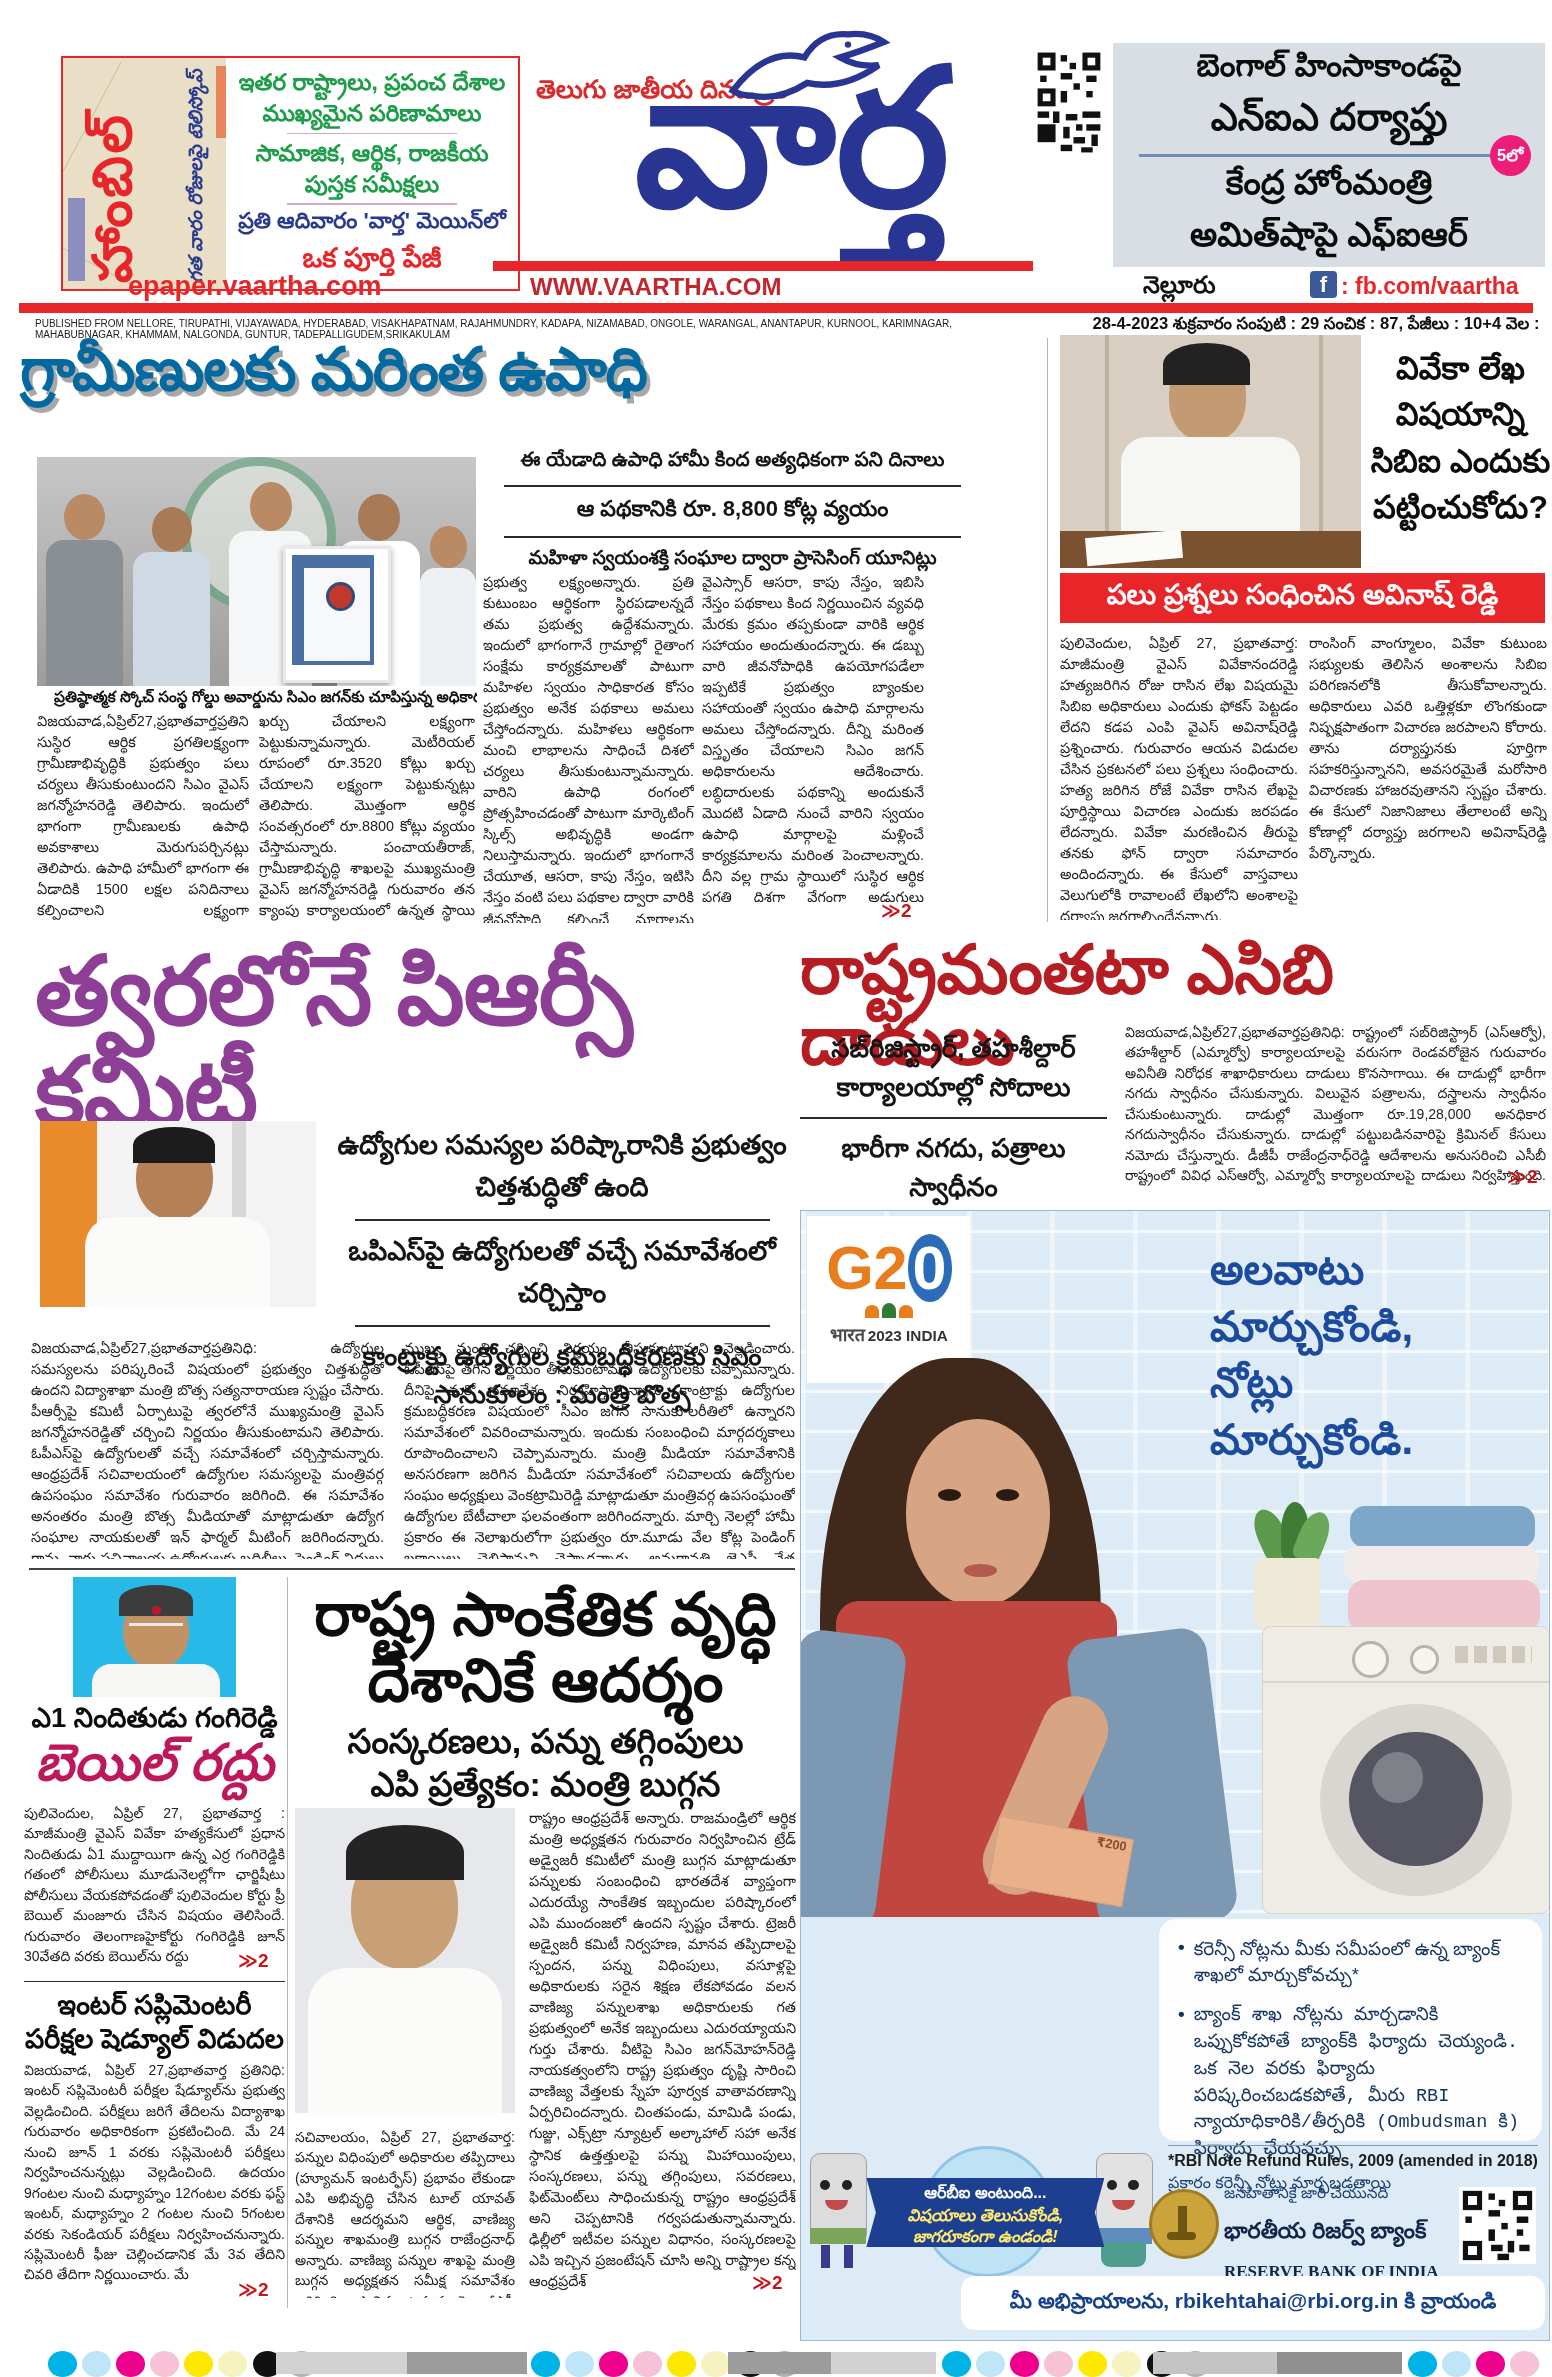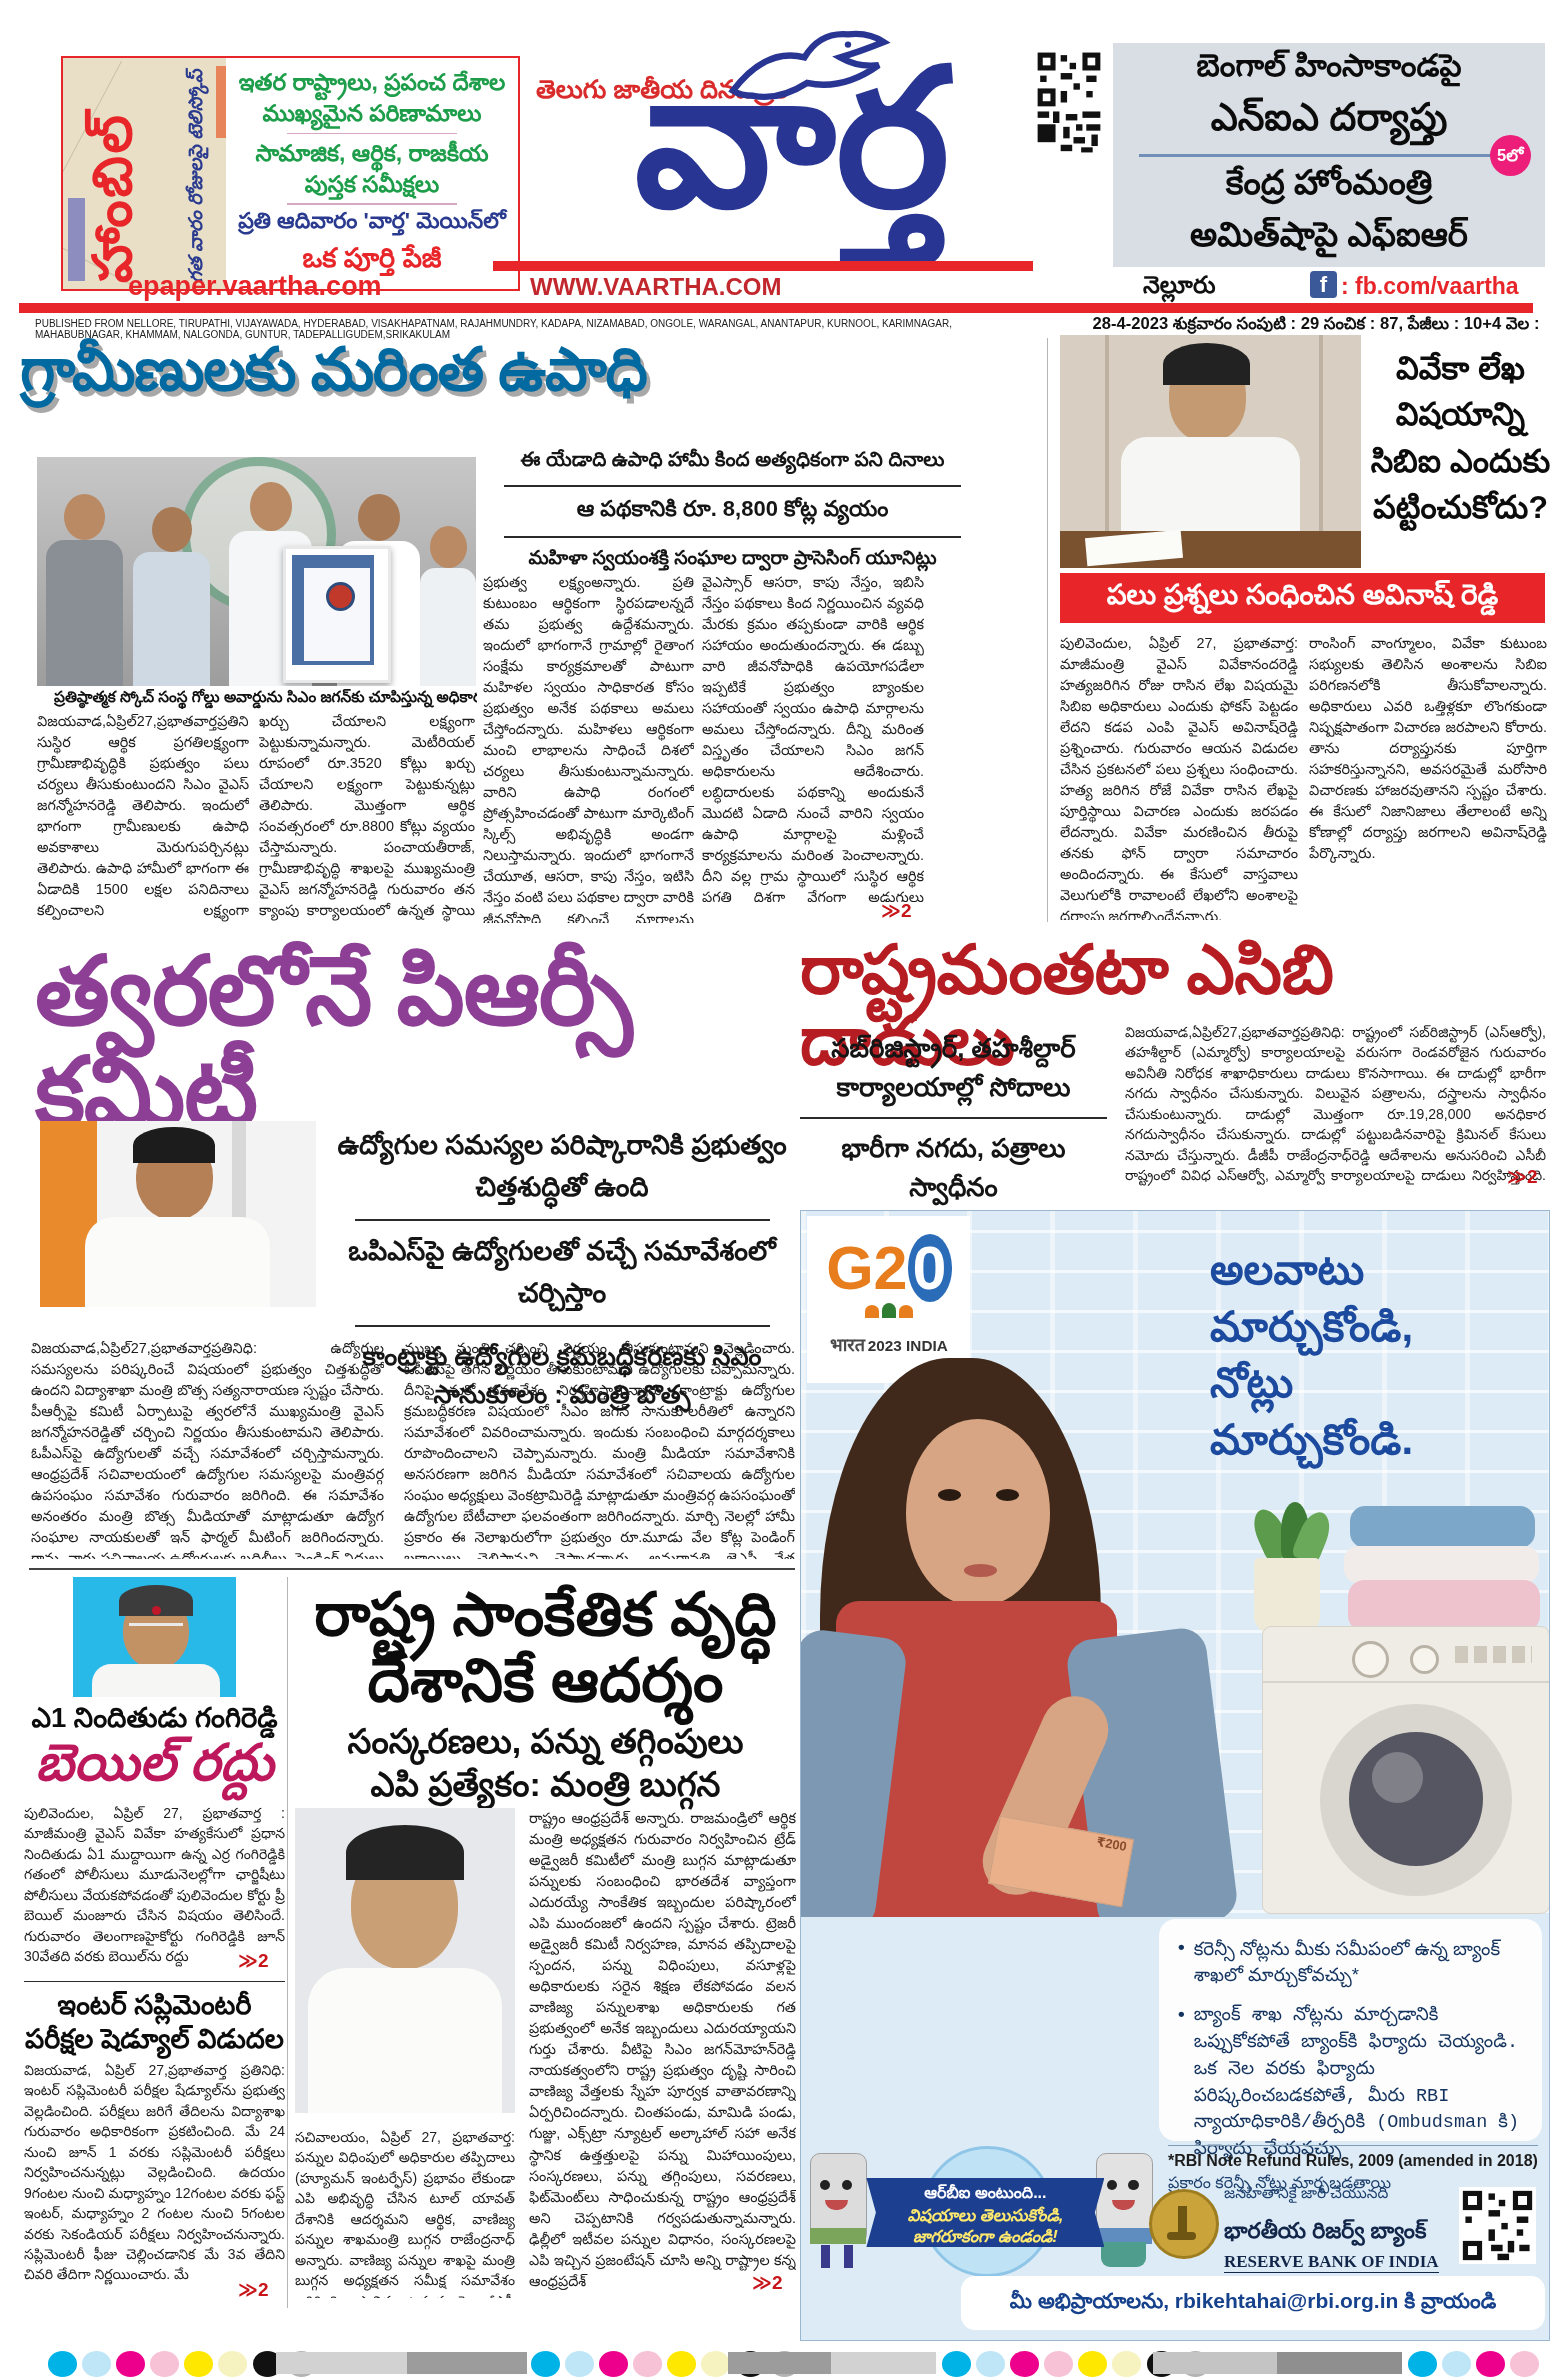--- a/index.html
+++ b/index.html
@@ -246,21 +246,21 @@
 
     <div style="position:absolute;left:6.4px;top:5.1px;width:163px;height:167px;background:#fff;text-align:center;">
       <div style="margin-top:16.6px;">
         <span class="b" style="font-size:61px;color:#e87d1e;">G2</span><span class="b" style="font-size:61px;color:#2b6cb8;background:#2b6cb8;border-radius:50%;color:#fff;padding:0 5.1px;">0</span>
       </div>
       <div style="height:16.6px;">
         <span style="display:inline-block;width:14px;height:12.8px;border-radius:50% 50% 0 0;background:#e87d1e;"></span>
         <span style="display:inline-block;width:14px;height:15.3px;border-radius:50% 50% 0 0;background:#2e7d32;"></span>
         <span style="display:inline-block;width:14px;height:12.8px;border-radius:50% 50% 0 0;background:#e87d1e;"></span>
       </div>
-      <div style="margin-top:13px;">
+      <div style="margin-top:3px;">
         <span class="b" style="font-size:18px;color:#4a4a4a;">भारत</span>
         <span class="b" style="font-size:15.3px;color:#333;">2023 INDIA</span>
       </div>
     </div>
 
     <div class="b prel" style="position:absolute;left:409px;top:31px;width:332px;font-size:42px;line-height:1.35;color:#1b4a9e;">అలవాటు
 మార్చుకోండి,
 నోట్లు
 మార్చుకోండి.</div>
 
@@ -341,21 +341,21 @@
       </div>
     </div>
 
     <div style="position:absolute;left:348px;top:978px;width:64px;height:64px;border-radius:50%;background:#caa43b;border:3.8px solid #9e7d20;">
       <div style="position:absolute;left:25.5px;top:14px;width:9px;height:29px;background:#6e5512;"></div>
       <div style="position:absolute;left:15.3px;top:40px;width:29px;height:7.7px;background:#6e5512;border-radius:3.8px;"></div>
     </div>
     <div style="position:absolute;left:423px;top:973px;width:230px;">
       <div style="font-size:15.3px;color:#1d3f6e;">జనహితానికై జారీ చేయునది</div>
       <div class="b" style="font-size:22px;color:#12264a;margin-top:13px;">భారతీయ రిజర్వ్ బ్యాంక్</div>
-      <div class="b serif" style="font-size:17px;color:#12264a;border-bottom:1.9px solid #12264a;display:inline-block;margin-top:3px;">RESERVE BANK OF INDIA</div>
+      <div class="b serif" style="font-size:17px;color:#12264a;border-bottom:1.9px solid #12264a;display:inline-block;margin-top:13px;">RESERVE BANK OF INDIA</div>
       <div style="font-size:16px;color:#1d3f6e;margin-top:3.8px;">www.rbi.org.in</div>
     </div>
     <div style="position:absolute;left:658px;top:976px;width:77px;height:77px;">
       <svg width="77" height="77" viewBox="0 0 60 60">
         <rect width="60" height="60" fill="#fff"></rect>
         <g fill="#111">
           <rect x="3" y="3" width="15" height="15"></rect>
             <rect x="42" y="3" width="15" height="15"></rect>
             <rect x="3" y="42" width="15" height="15"></rect>
           <rect x="23" y="5" width="5" height="5"></rect>

